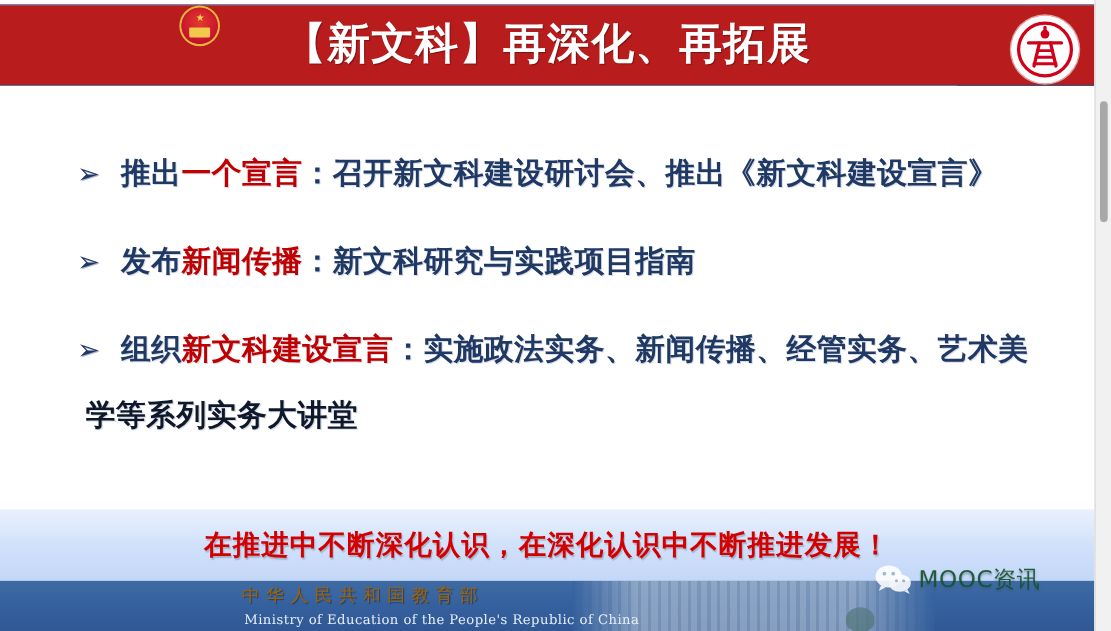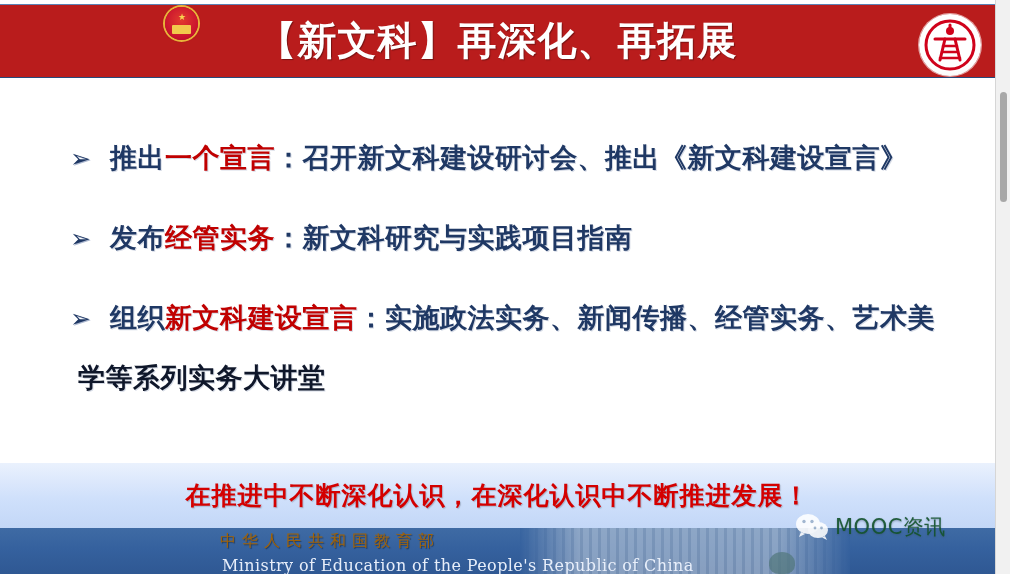--- a/index.html
+++ b/index.html
@@ -206,21 +206,21 @@
     letter-spacing: 6px;
     white-space: nowrap;
     text-shadow: 1px 1px 1px rgba(0,0,0,0.4);
   }
   .ministry-en {
     position: absolute;
     left: 222px;
     top: 556px;
     color: #e7eefa;
     font-family: "DejaVu Serif", "Liberation Serif", serif;
-    font-size: 16px;
+    font-size: 12px;
     letter-spacing: 0.4px;
     white-space: nowrap;
   }
 
   
   .watermark {
     position: absolute;
     left: 795px;
     top: 513px;
     display: flex;
@@ -279,21 +279,21 @@
       </div>
     </div>
 
     <div class="body-area">
 
       <div class="bullet bullet-1">
         <span class="bullet-marker">➢</span><span>推出</span><span class="em-red">一个宣言</span><span>：召开新文科建设研讨会、推出《新文科建设宣言》</span>
       </div>
 
       <div class="bullet bullet-2">
-        <span class="bullet-marker">➢</span><span>发布</span><span class="em-red">经管实务</span><span>：新文科研究与实践项目指南</span>
+        <span class="bullet-marker">➢</span><span>发布</span><span class="em-red">新闻传播</span><span>：新文科研究与实践项目指南</span>
       </div>
 
       <div class="bullet bullet-3">
         <span class="bullet-marker">➢</span><span>组织</span><span class="em-red">新文科建设宣言</span><span>：实施政法实务、新闻传播、经管实务、艺术美</span>
       </div>
 
       <div class="cont-line">学等系列实务大讲堂</div>
     </div>
 
     <div class="slogan-band">

